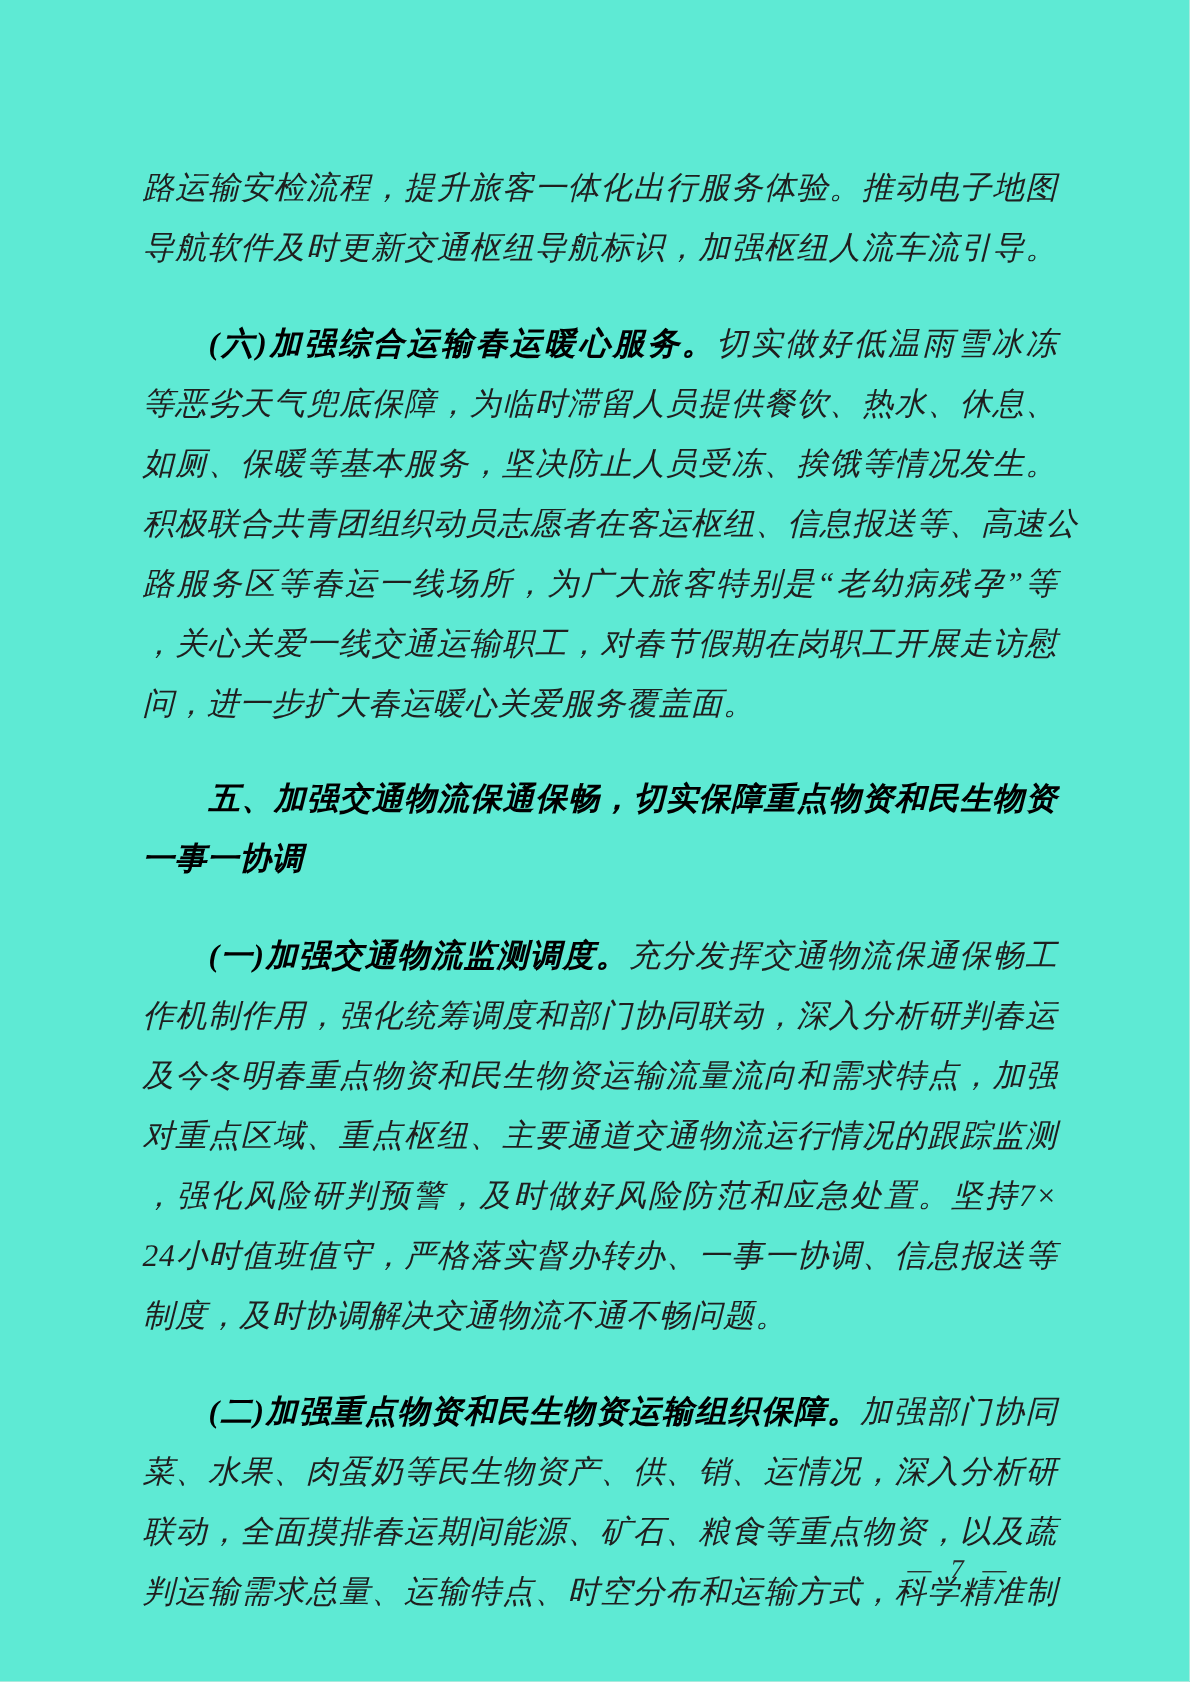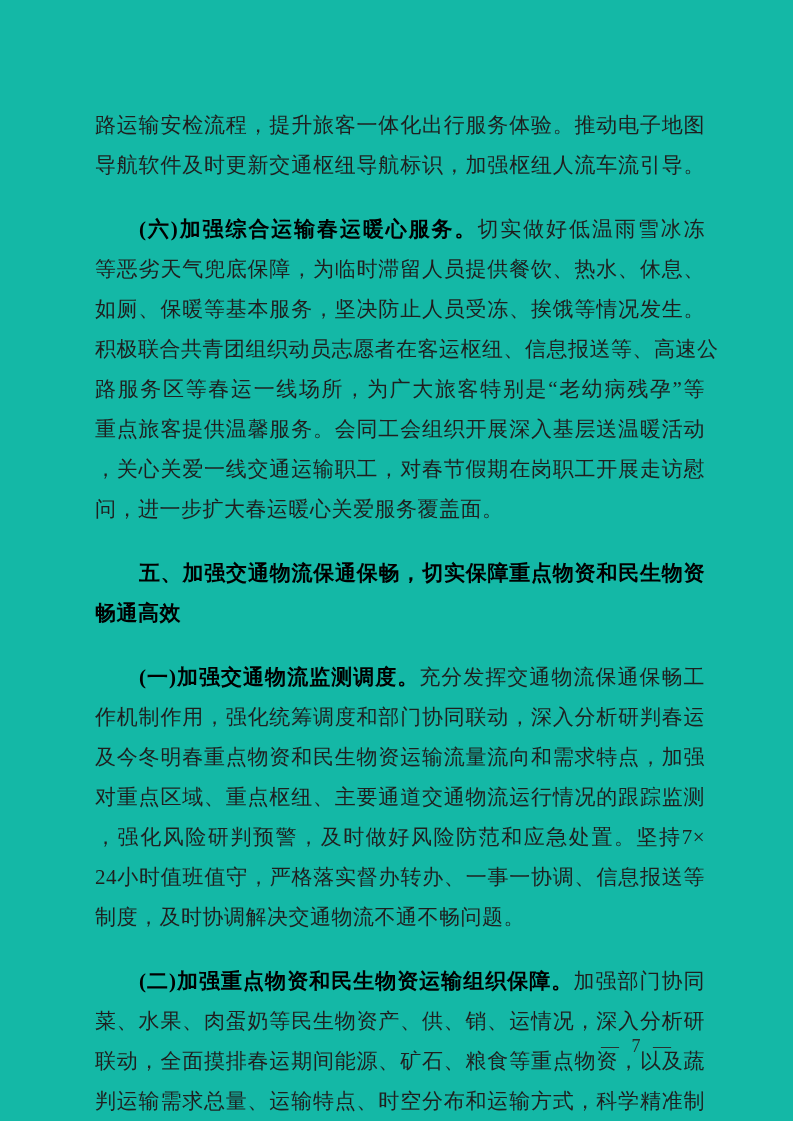--- a/index.html
+++ b/index.html
@@ -5,25 +5,26 @@
   html, body {
     margin: 0;
     padding: 0;
     background: #e8e8e6;
   }
   .page {
     position: relative;
     width: 793px;
     height: 1121px;
     margin: 0 auto;
-    background: #14b8a6;
+    background: #5eead4;
     overflow: hidden;
     box-sizing: border-box;
     font-family: "Liberation Serif", serif;
     color: #1f1f1f;
+    font-style: italic;
   }
   .text-block {
     position: absolute;
     top: 105px;
     left: 95px;
     width: 610px;
   }
   .line {
     height: 40px;
     line-height: 40px;
@@ -69,26 +70,25 @@
   <div class="text-block">
 
     <div class="line"><span class="b"></span><span>路运输安检流程，提升旅客一体化出行服务体验。推动电子地图</span></div>
     <div class="line"><span class="b"></span><span>导航软件及时更新交通枢纽导航标识，加强枢纽人流车流引导。</span></div>
 
     <div class="line indent"><span class="b">(六)加强综合运输春运暖心服务。</span><span>切实做好低温雨雪冰冻</span></div>
     <div class="line"><span class="b"></span><span>等恶劣天气兜底保障，为临时滞留人员提供餐饮、热水、休息、</span></div>
     <div class="line"><span class="b"></span><span>如厕、保暖等基本服务，坚决防止人员受冻、挨饿等情况发生。</span></div>
     <div class="line"><span class="b"></span><span>积极联合共青团组织动员志愿者在客运枢纽、信息报送等、高速公</span></div>
     <div class="line"><span class="b"></span><span>路服务区等春运一线场所，为广大旅客特别是“老幼病残孕”等</span></div>
-    <div class="line"><span class="b"></span><span>重点旅客提供温馨服务。会同工会组织开展深入基层送温暖活动</span></div>
     <div class="line"><span class="b"></span><span>，关心关爱一线交通运输职工，对春节假期在岗职工开展走访慰</span></div>
     <div class="line last"><span class="b"></span><span>问，进一步扩大春运暖心关爱服务覆盖面。</span></div>
 
     <div class="line indent heading"><span class="b">五、加强交通物流保通保畅，切实保障重点物资和民生物资</span><span></span></div>
-    <div class="line last heading"><span class="b">畅通高效</span><span></span></div>
+    <div class="line last heading"><span class="b">一事一协调</span><span></span></div>
 
     <div class="line indent"><span class="b">(一)加强交通物流监测调度。</span><span>充分发挥交通物流保通保畅工</span></div>
     <div class="line"><span class="b"></span><span>作机制作用，强化统筹调度和部门协同联动，深入分析研判春运</span></div>
     <div class="line"><span class="b"></span><span>及今冬明春重点物资和民生物资运输流量流向和需求特点，加强</span></div>
     <div class="line"><span class="b"></span><span>对重点区域、重点枢纽、主要通道交通物流运行情况的跟踪监测</span></div>
     <div class="line"><span class="b"></span><span>，强化风险研判预警，及时做好风险防范和应急处置。坚持7×</span></div>
     <div class="line"><span class="b"></span><span>24小时值班值守，严格落实督办转办、一事一协调、信息报送等</span></div>
     <div class="line last"><span class="b"></span><span>制度，及时协调解决交通物流不通不畅问题。</span></div>
 
     <div class="line indent"><span class="b">(二)加强重点物资和民生物资运输组织保障。</span><span>加强部门协同</span></div>

